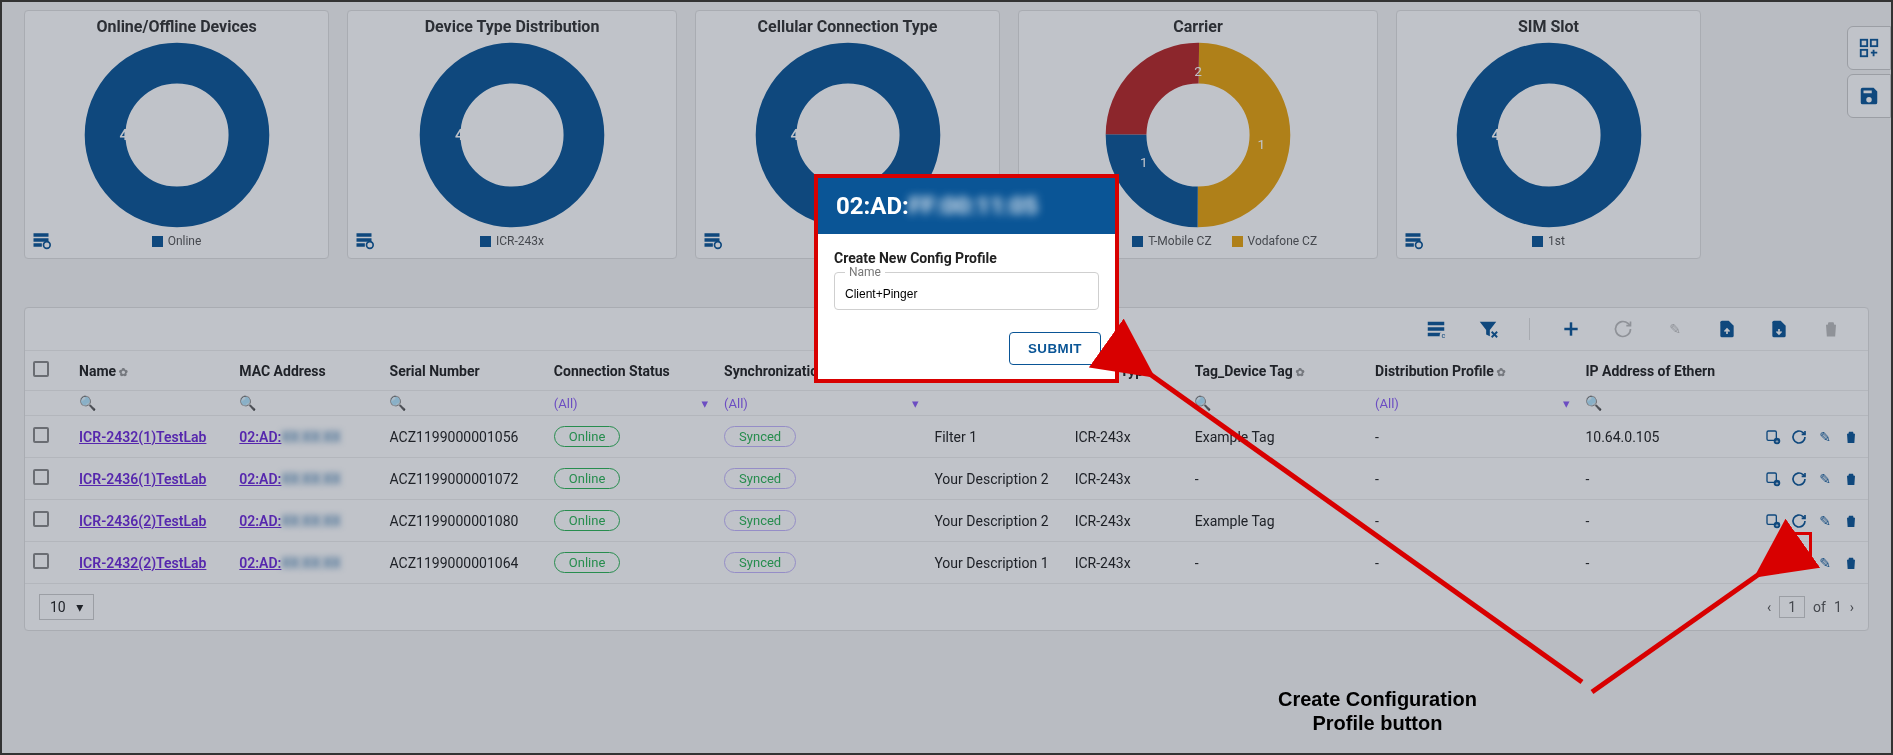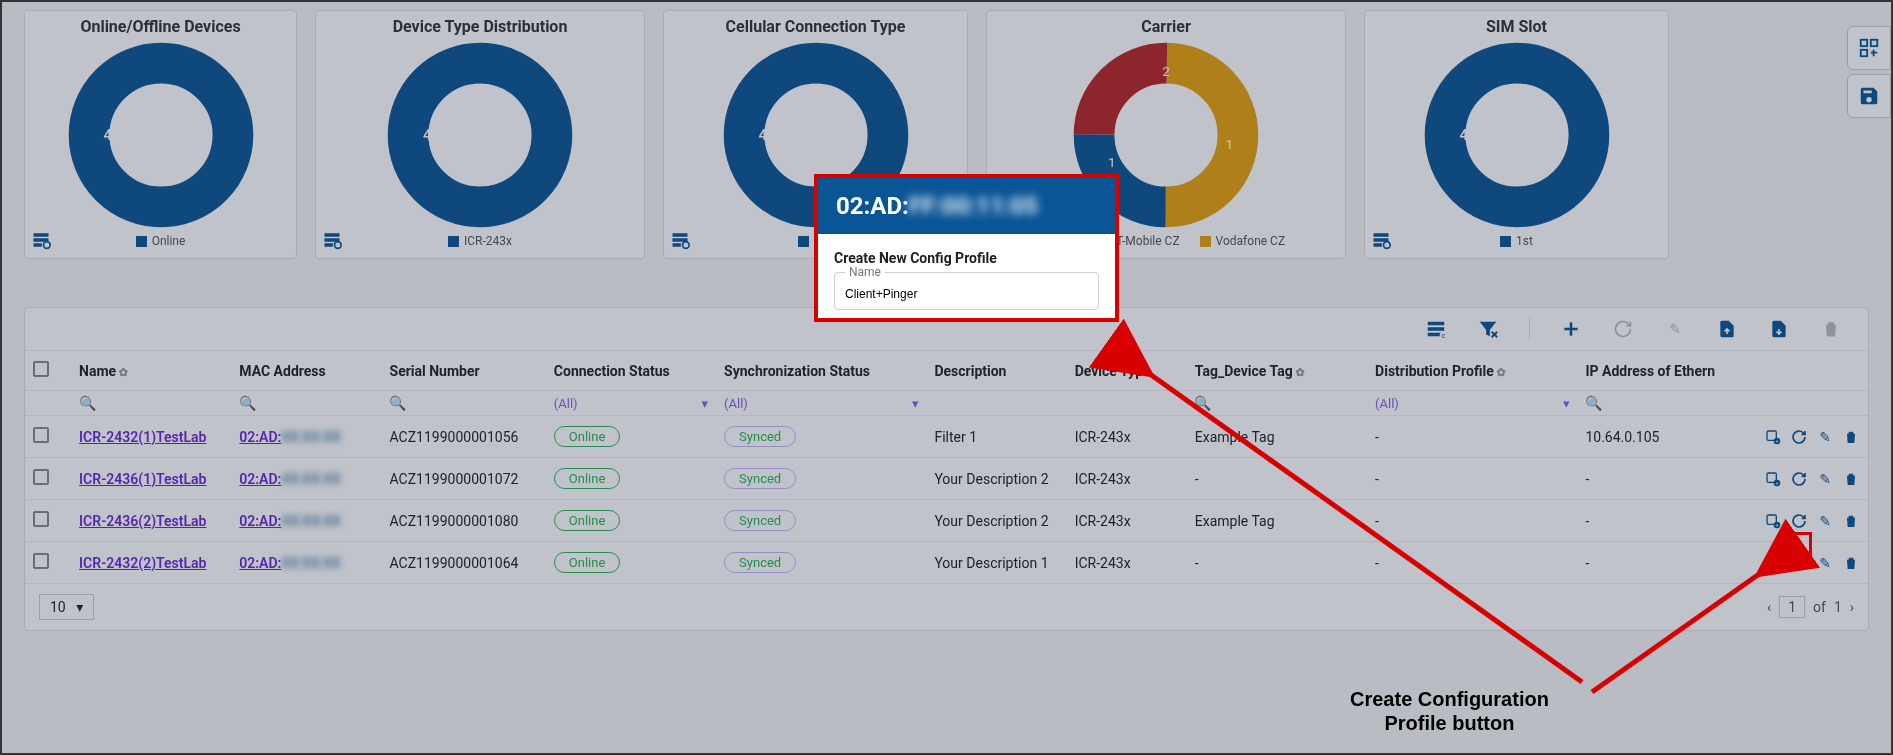--- a/index.html
+++ b/index.html
@@ -89,21 +89,21 @@
   .hl-box{position:absolute; border:3px solid #d80000; z-index:25;}
   col.c-chk{width:46px;} col.c-name{width:160px;} col.c-mac{width:150px;}
   col.c-sn{width:164px;} col.c-conn{width:170px;} col.c-sync{width:210px;}
   col.c-desc{width:140px;} col.c-type{width:120px;} col.c-tag{width:180px;}
   col.c-conf{width:210px;} col.c-ip{width:160px;} col.c-act{width:130px;}
 </style>
 </head>
 <body>
 
 <div class="cards" id="cards">
-    <div class="card" style="width: 273px;">
+    <div class="card" style="width: 305px;">
     <div class="card-title">Online/Offline Devices</div>
     <div class="donut-wrap">
         <svg width="190" height="190" viewBox="0 0 42 42">
           <circle cx="21" cy="21" r="15.9" fill="none" stroke="#0a5596" stroke-width="9"></circle>
         </svg>
       <span class="donut-count">4</span>
     </div>
     <div class="card-legend">
         <span class="leg-item leg-blue">Online</span>
       </div>
@@ -484,29 +484,32 @@
   <div class="dlg-hdr">
     <span>02:AD:</span><span style="filter:blur(4px);opacity:.9">FF:00:11:05</span>
   </div>
   <div class="dlg-body">
     <div class="dlg-title">Create New Config Profile</div>
     <div class="fld">
       <label>Name</label>
       <input type="text" value="Client+Pinger" style="">
     </div>
   </div>
+  <div class="dlg-ftr">
+    <button class="btn-submit">SUBMIT</button>
+  </div>
 </div>
 
 <div class="hl-box" style="left:1780px; top:530px; width:30px; height:30px;"></div>
 <div class="anno-wrap">
   <svg width="1893" height="755" style="position:absolute;inset:0">
     <defs>
         <marker id="ah" markerWidth="12" markerHeight="12" refX="2" refY="6" orient="auto">
           <path d="M12 0 L0 6 L12 12 z" fill="#d80000"></path>
         </marker>
       </defs>
     <line x1="1580" y1="680" x2="1145" y2="370" stroke="#d80000" stroke-width="5" marker-end="url(#ah)"></line>
     <line x1="1590" y1="690" x2="1760" y2="570" stroke="#d80000" stroke-width="5" marker-end="url(#ah)"></line>
   </svg>
-  <div class="anno-text" style="left:1348px; top:685px;">
+  <div class="anno-text" style="left:1276px; top:685px;">
     <span>Create Configuration</span><br><span>Profile button</span>
   </div>
 </div>
 
 </body></html>

